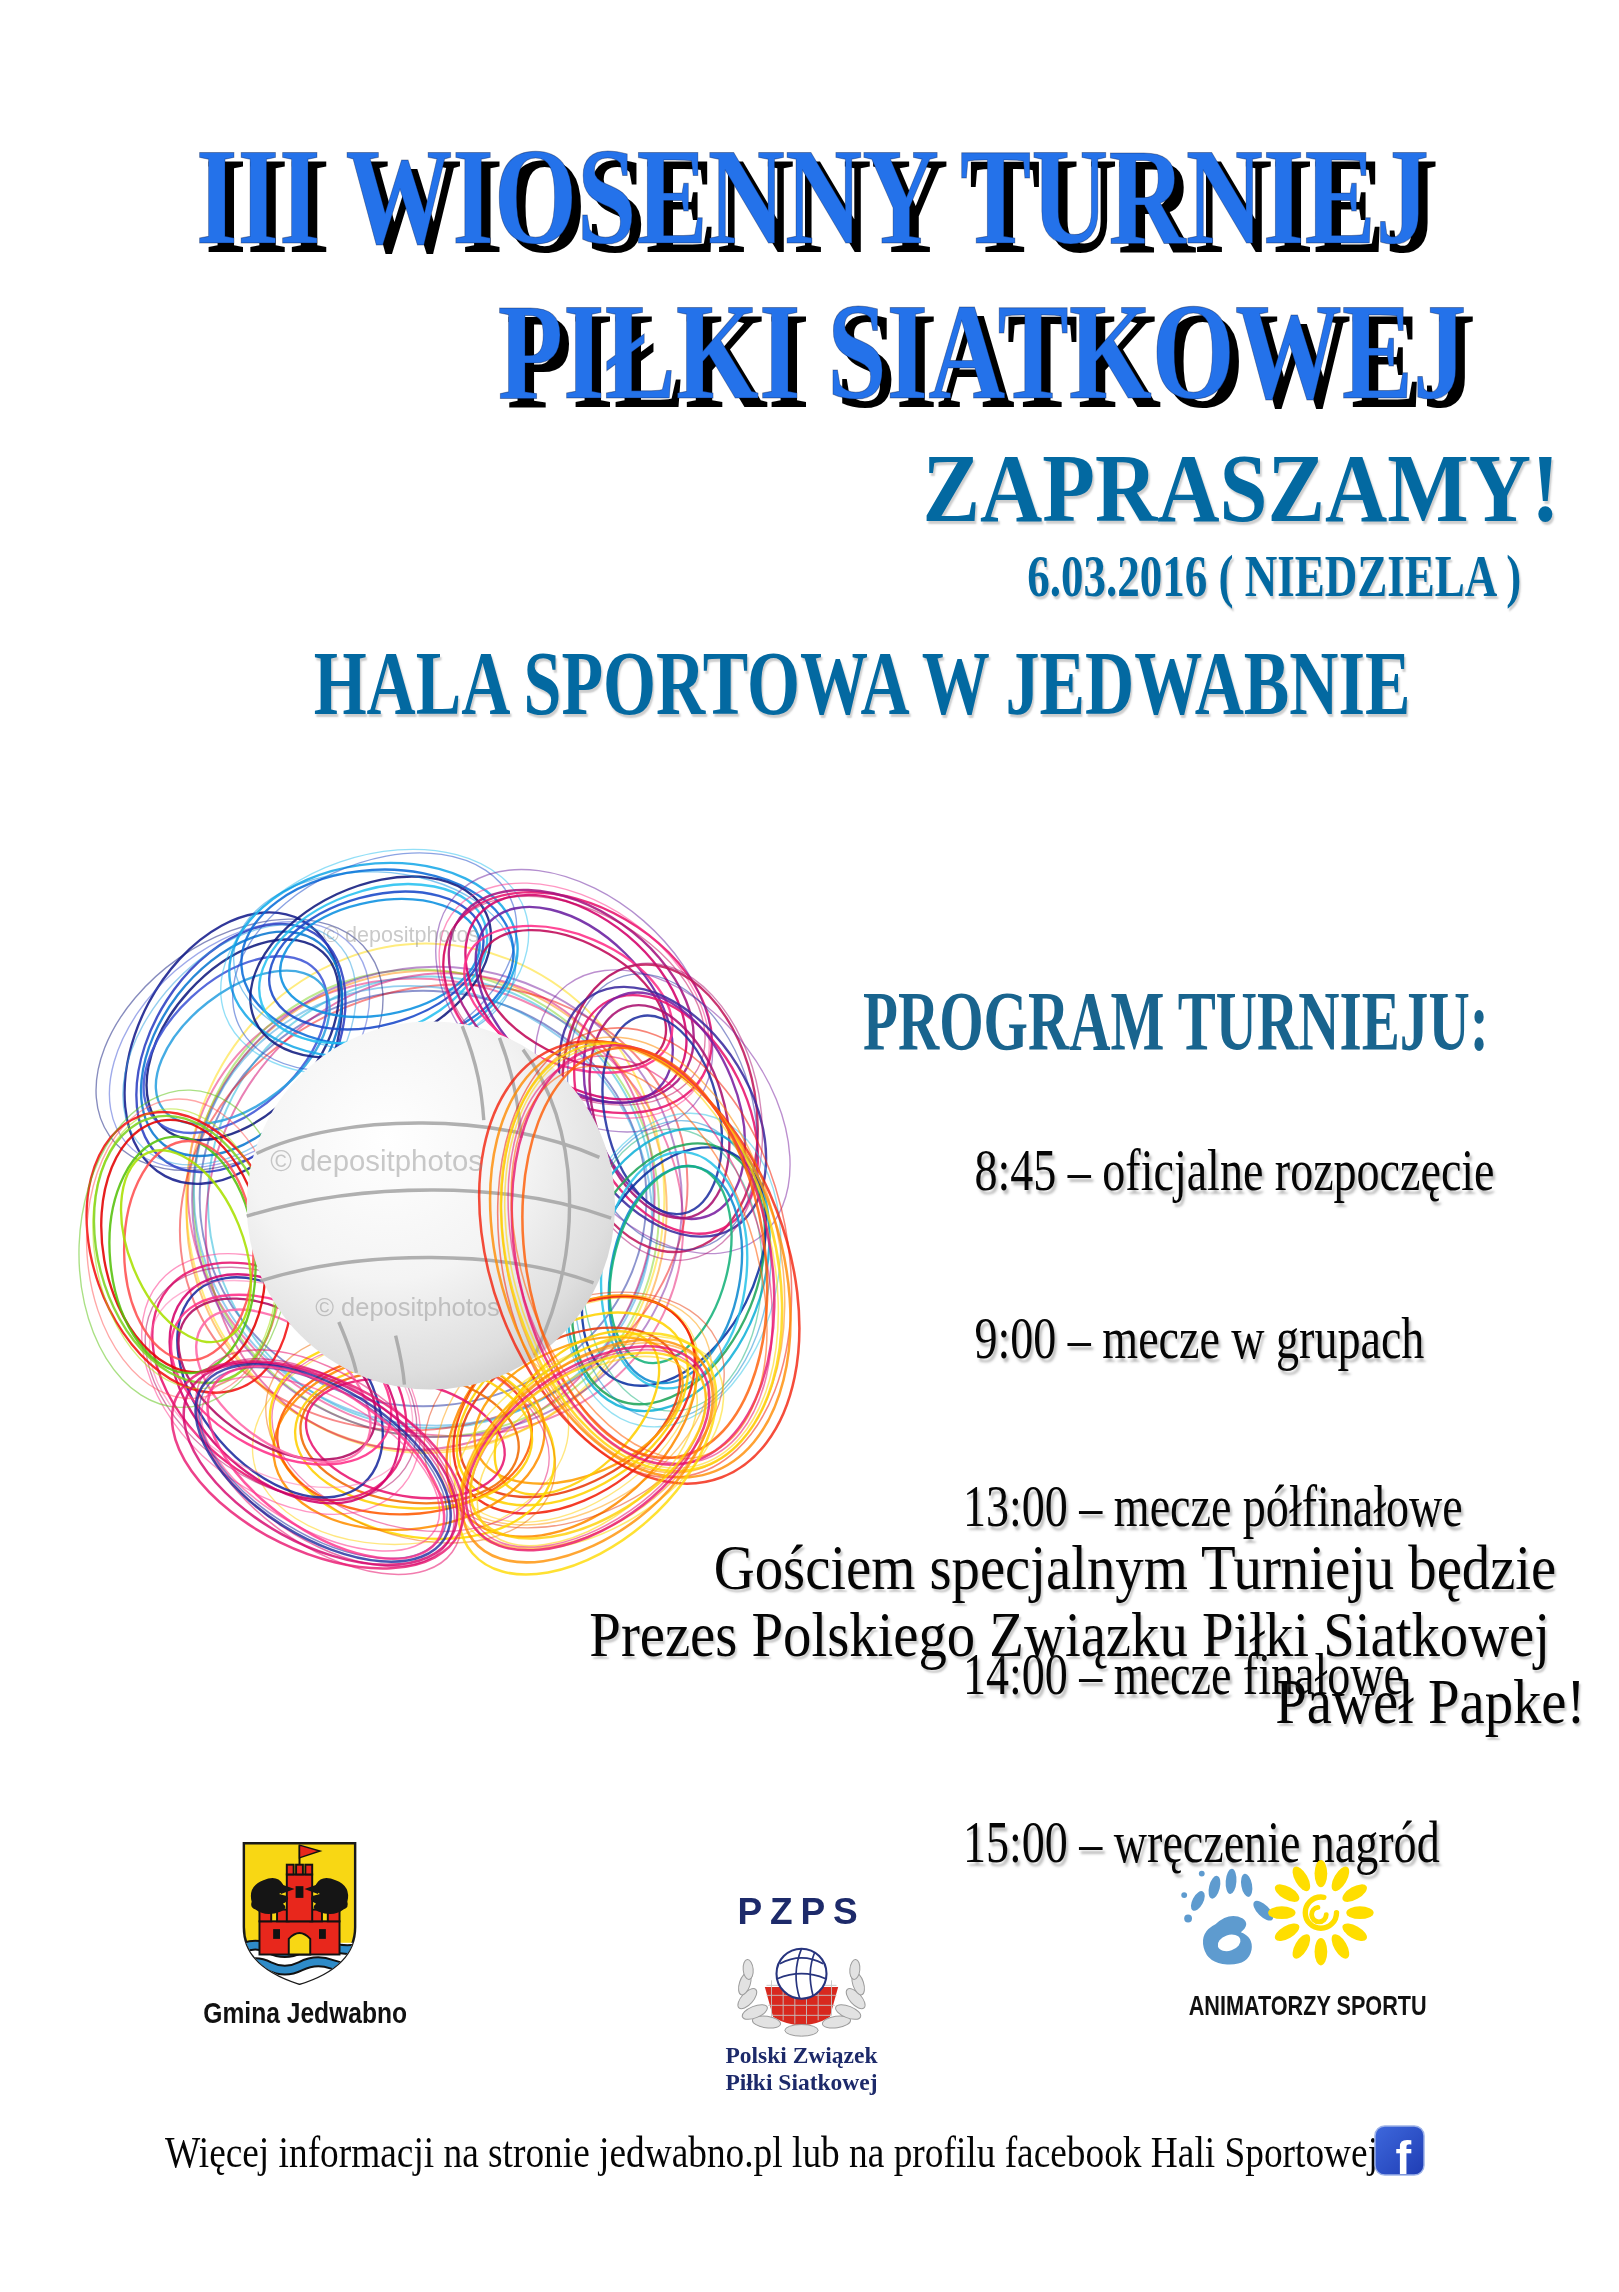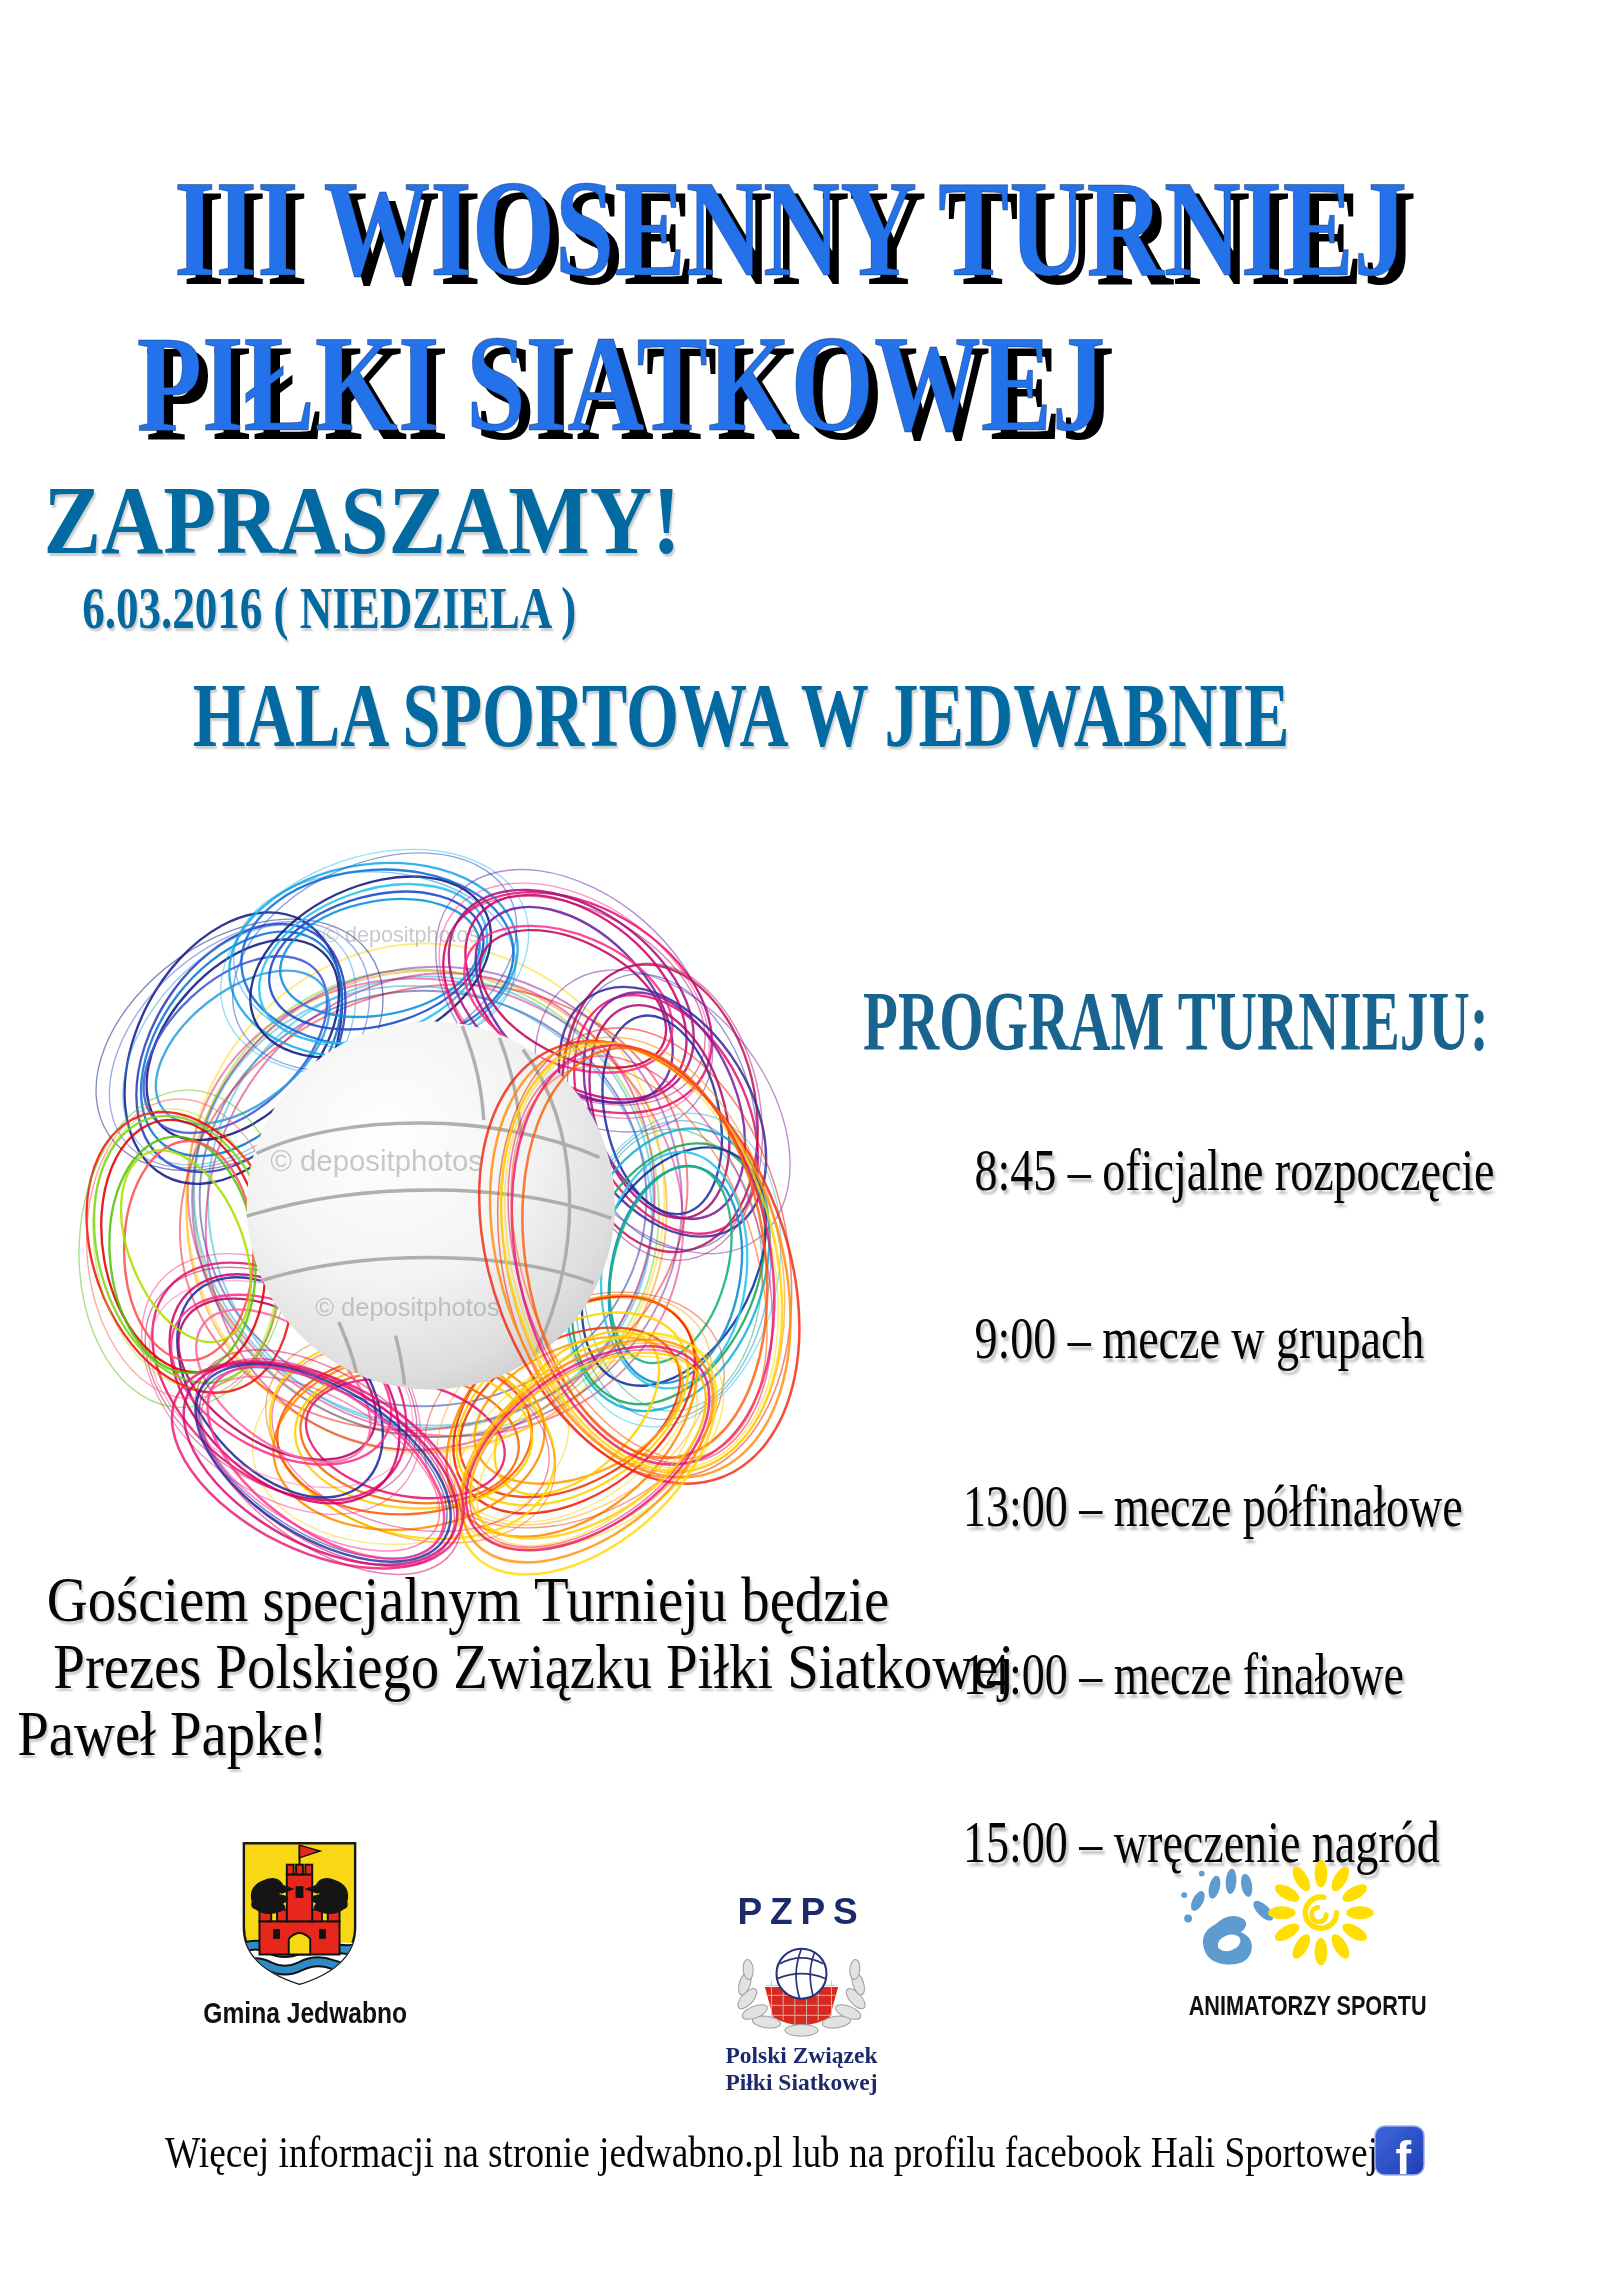--- a/index.html
+++ b/index.html
@@ -1,19 +1,19 @@
 <!DOCTYPE html>
 <html><head>
 <meta charset="utf-8">
 <style>
   html,body{margin:0;padding:0;background:#888;}
   .page{position:relative;width:1619px;height:2293px;background:#ffffff;overflow:hidden;
         font-family:"Liberation Serif","DejaVu Serif",serif;color:#050505;}
   .abs{position:absolute;}
-  .center{left:0;right:16px;text-align:left;margin-top:32px;}
+  .center{left:0;right:16px;text-align:right;}
   .cx{display:inline-block;white-space:pre;transform:scaleX(var(--sx,1));transform-origin:center;}
   .cxl{display:inline-block;white-space:pre;transform:scaleX(var(--sx,1));transform-origin:left center;}
 
   .title-line{font-weight:700;font-size:137px;line-height:1;color:#2472EA;
               text-shadow:11.8px 8.8px 0 #000;-webkit-text-stroke:1px rgba(0,10,40,.35);}
   #title1{top:129px;}
   #title2{top:284px;}
 
   .intro-line{font-weight:700;line-height:1;color:#0369a1;text-shadow:2px 2.9px 2px rgba(90,90,90,.30);}
   #invite{top:439px;font-size:98px;}

